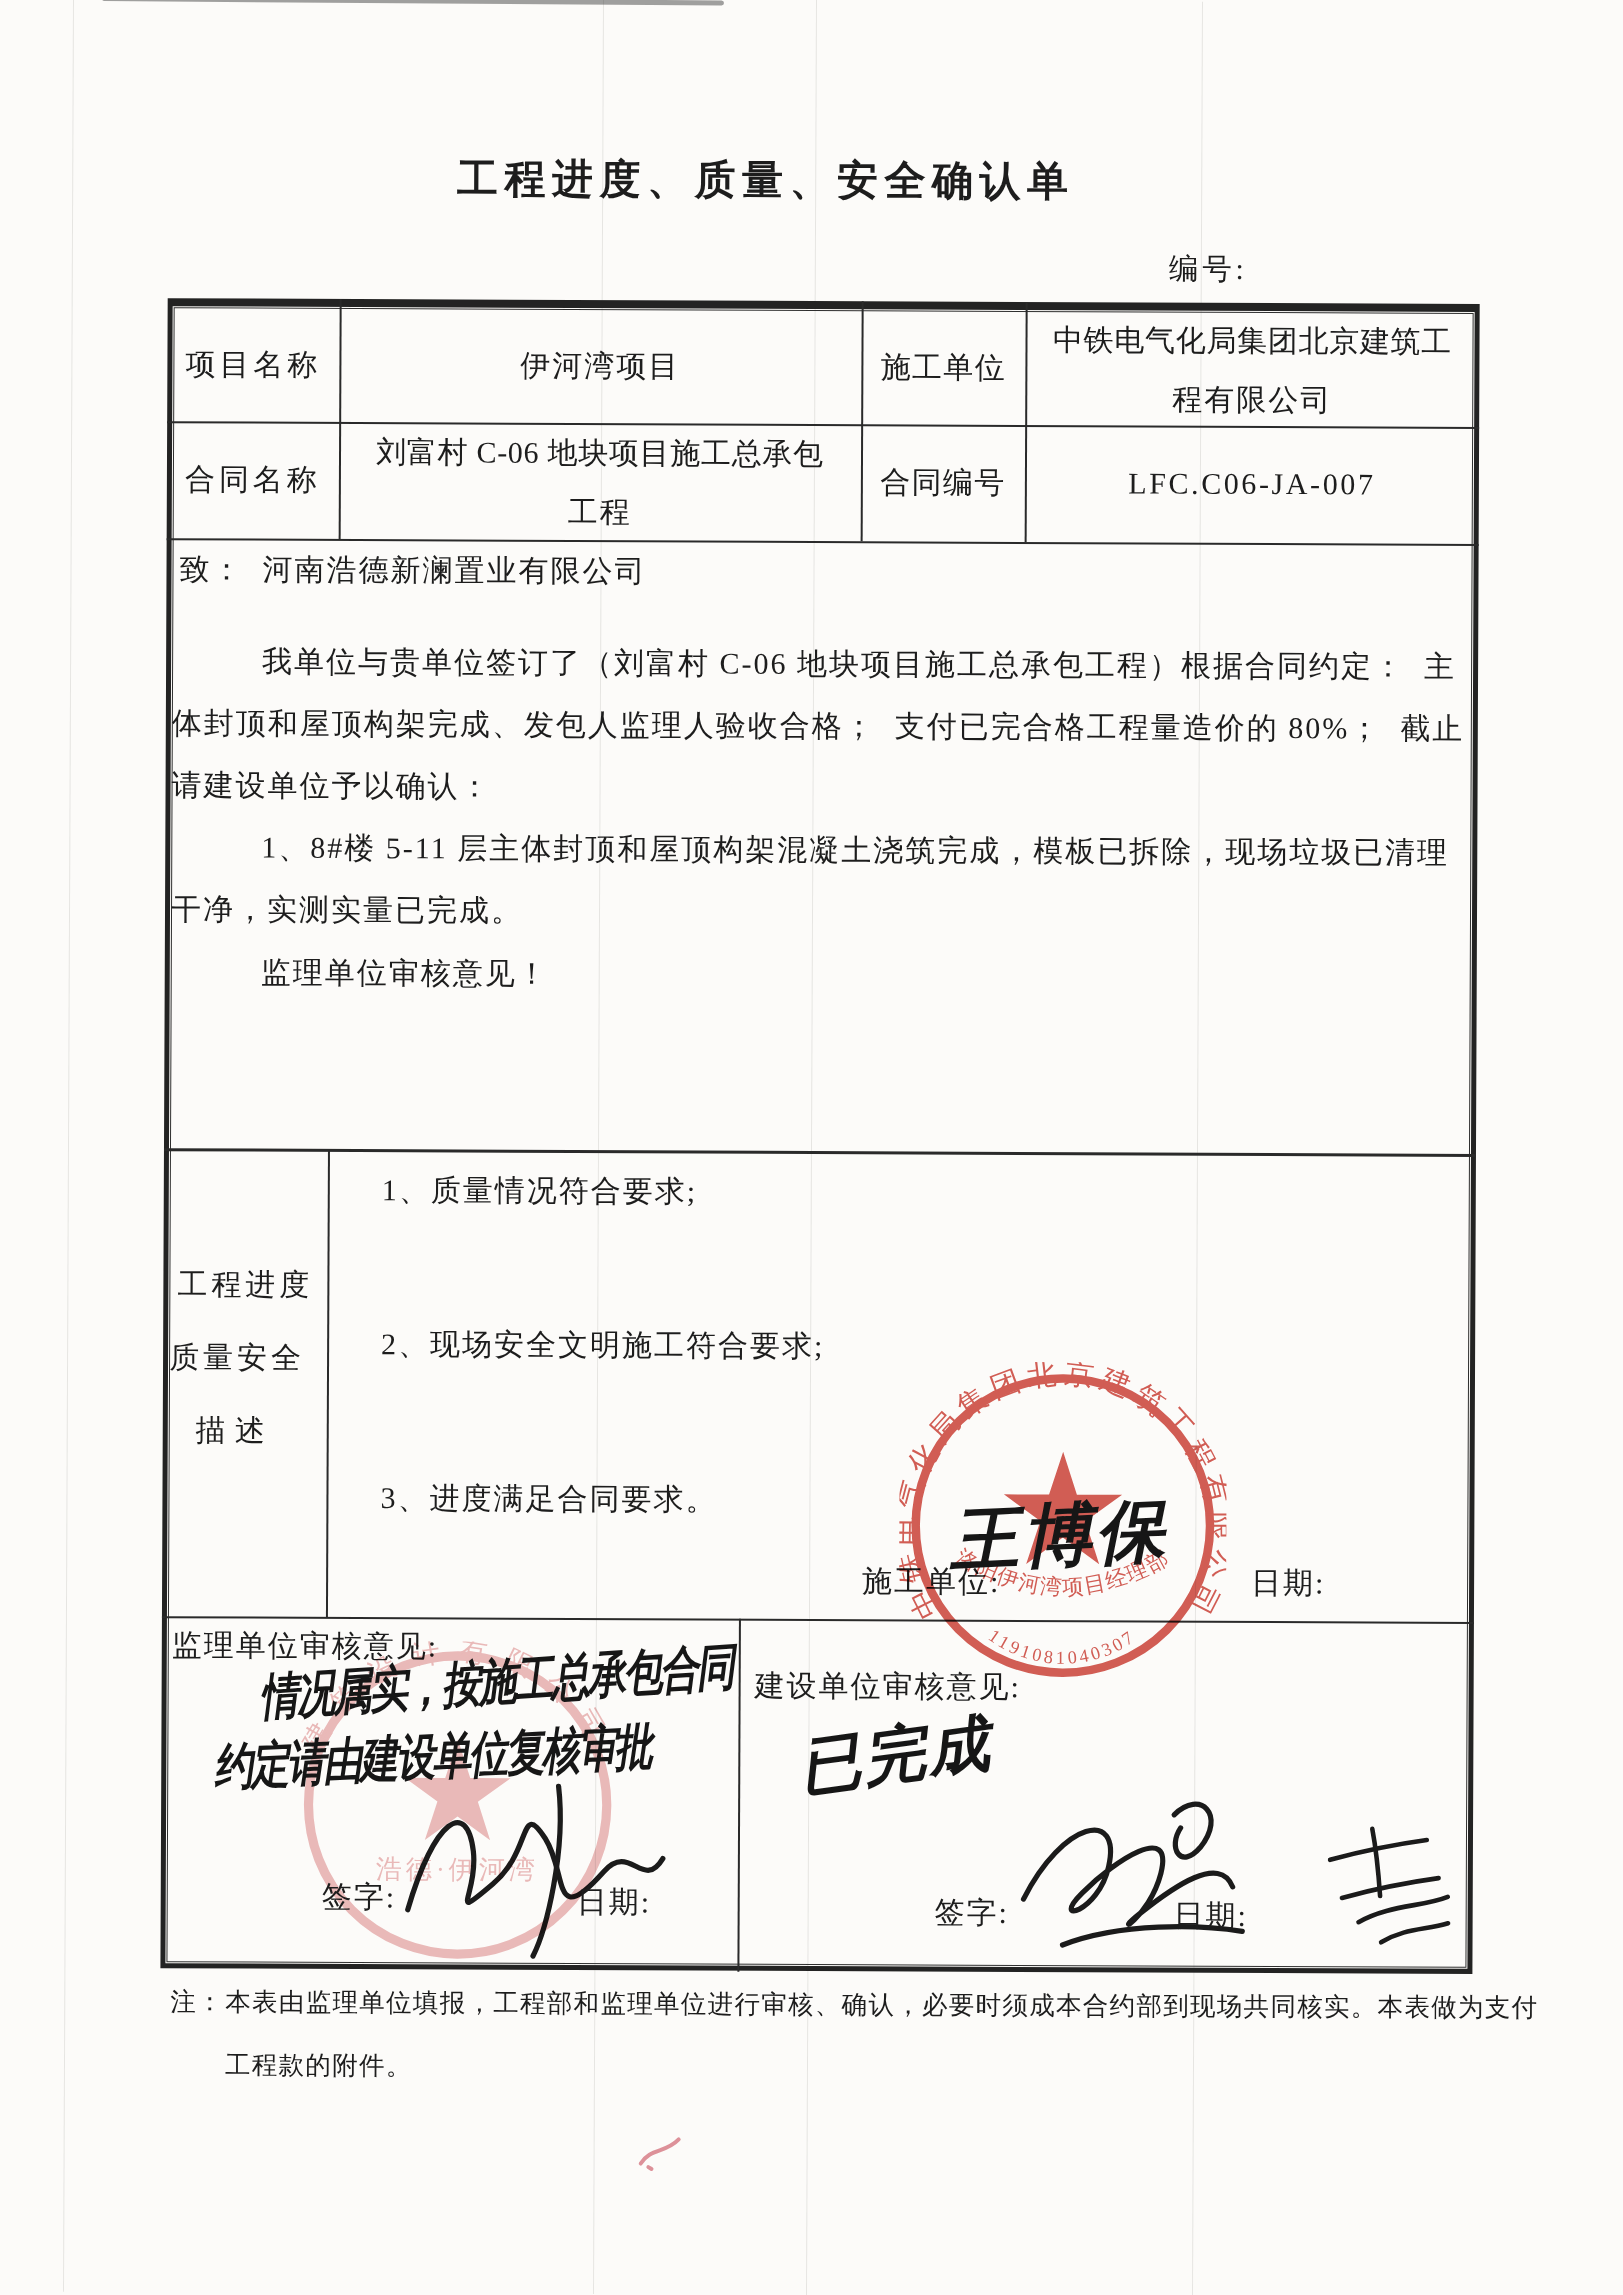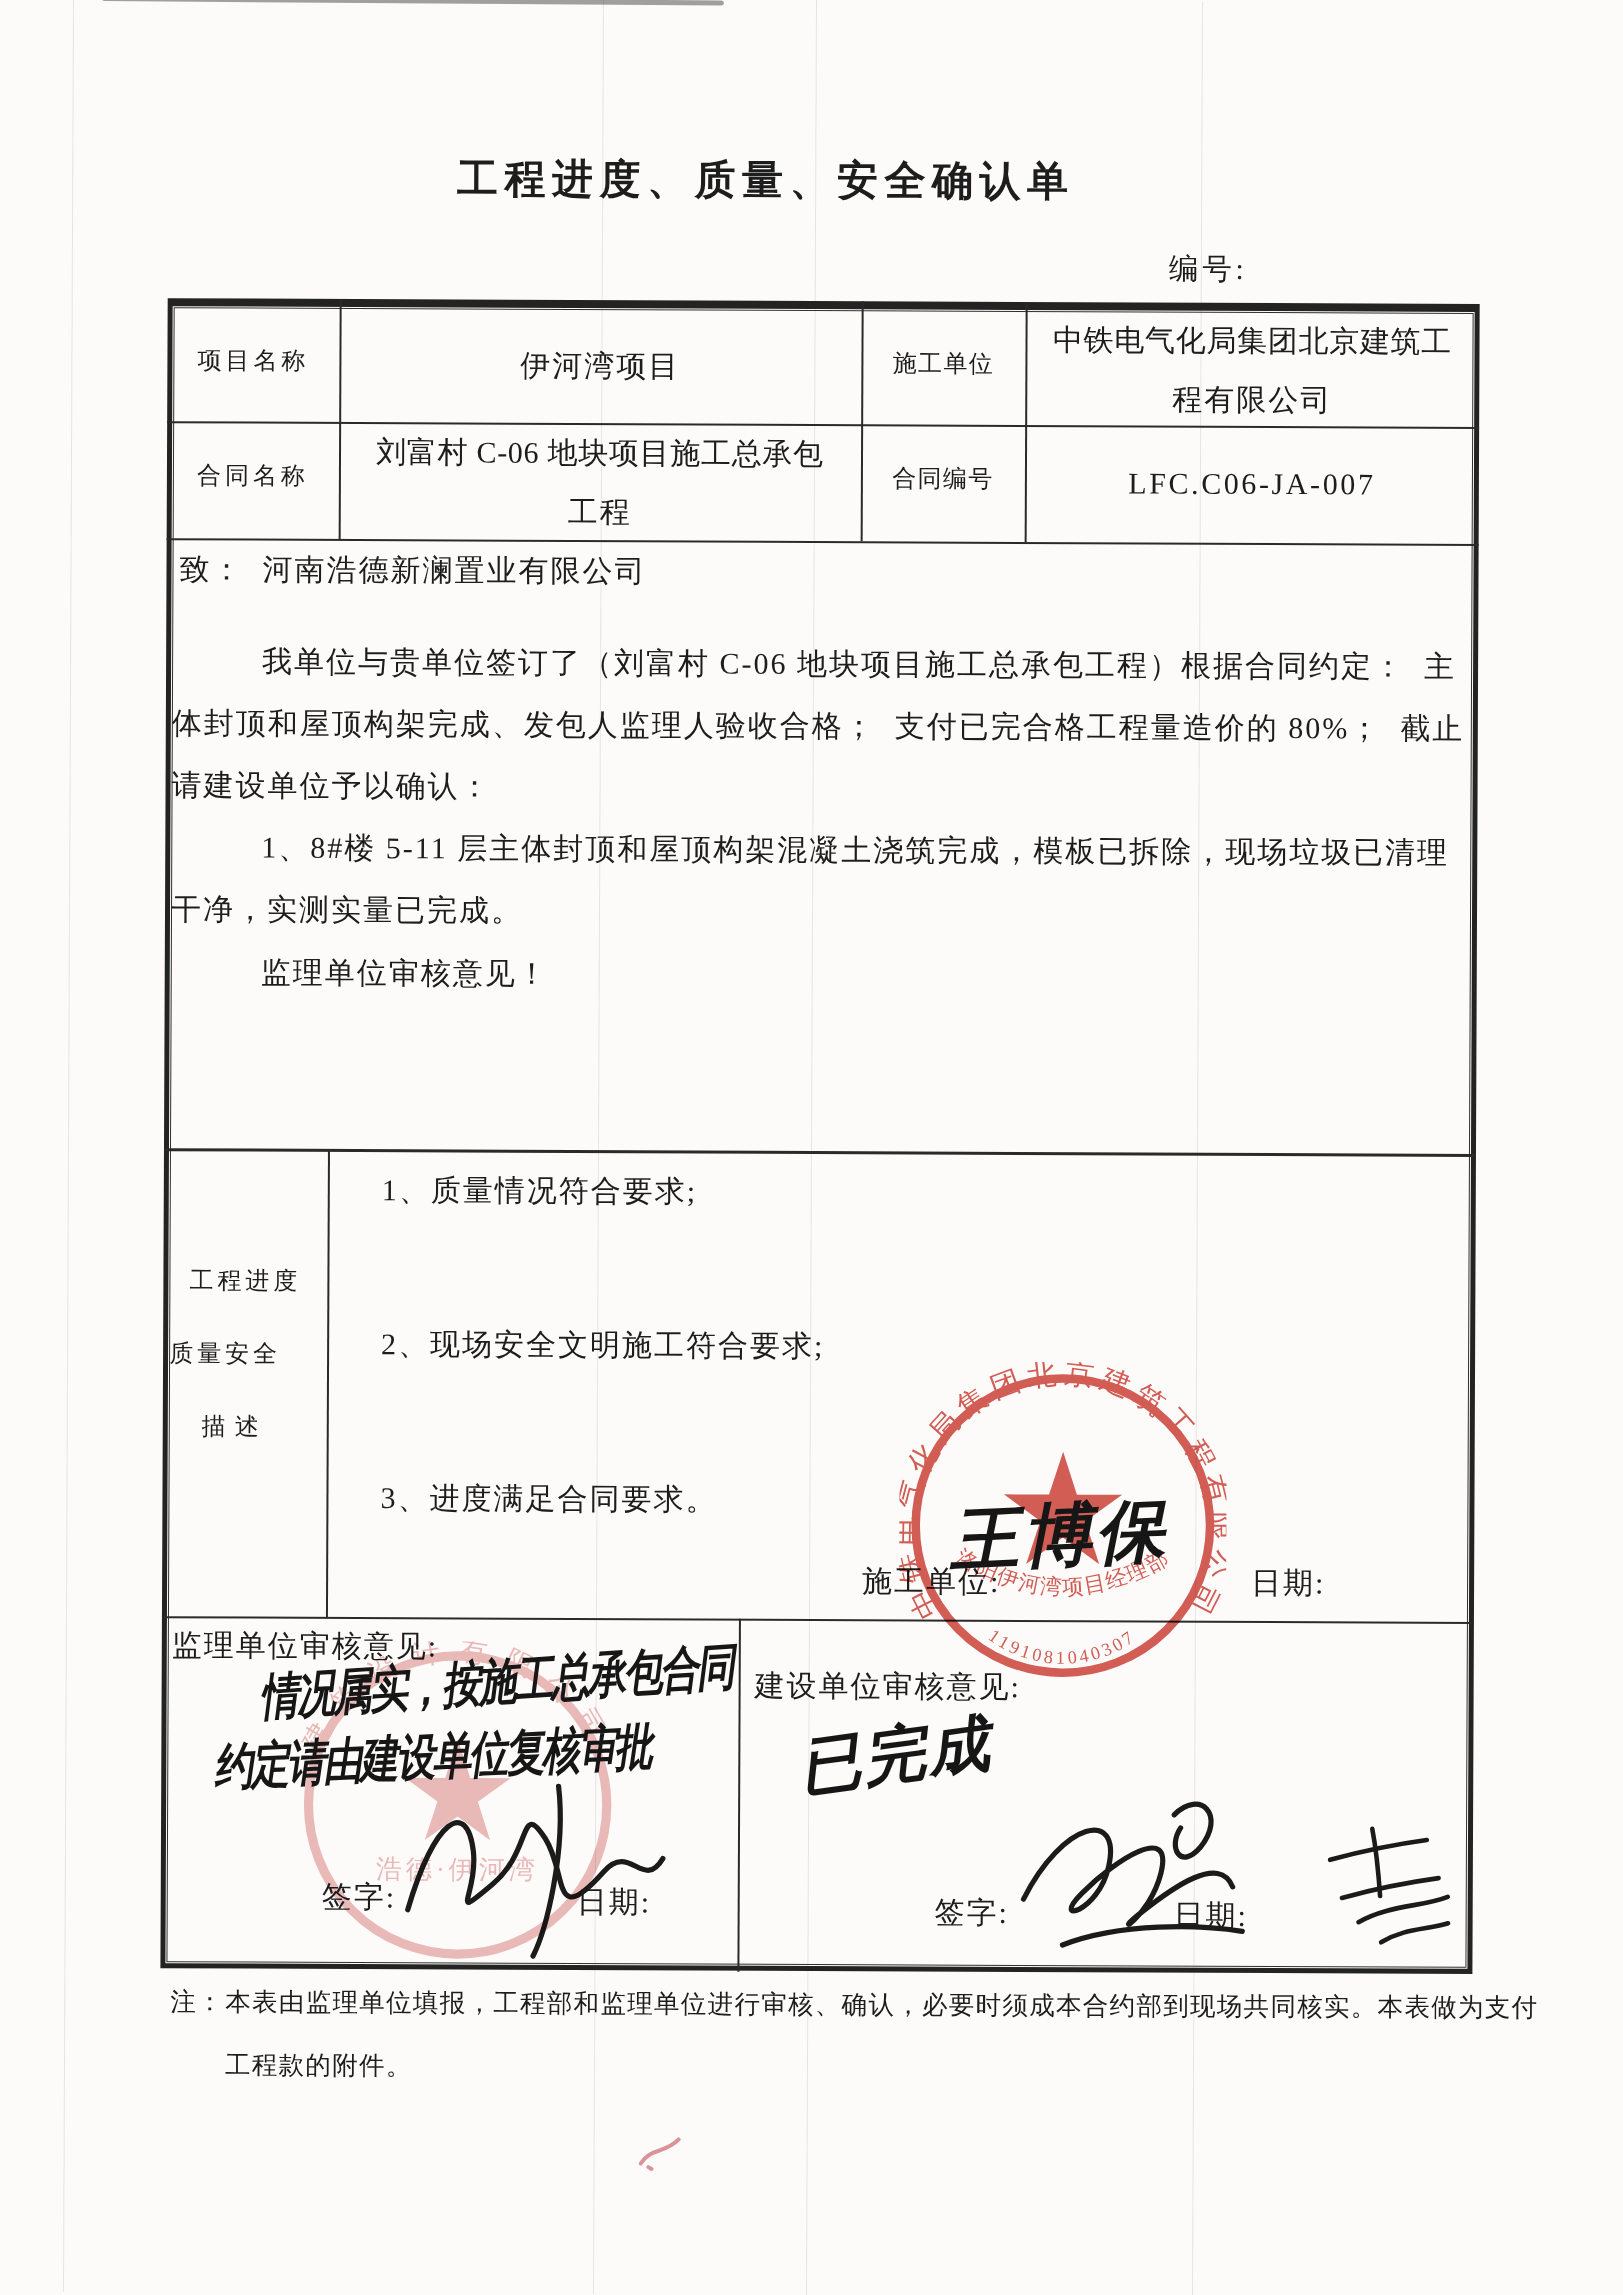--- a/index.html
+++ b/index.html
@@ -1,21 +1,21 @@
 <!DOCTYPE html>
 <html style="font-size:10.5px"><head>
 <meta charset="utf-8">
 <style>
   html,body{margin:0;padding:0;background:#e9e9e6;}
   #page{position:relative;width:1623px;height:2295px;background:#fcfbf9;overflow:hidden;
         font-family:"Liberation Serif","DejaVu Serif",serif;color:#1d1d1d;}
   #tilt{position:absolute;left:0;top:0;width:100%;height:100%;transform:rotate(0.25deg);transform-origin:50% 40%;}
   .t{position:absolute;white-space:pre;line-height:1.15;}
   .ctr{text-align:center;}
-  .lbl{font-size:24px;letter-spacing:3.9px;}
+  .lbl{font-size:30px;letter-spacing:3.9px;}
   .val{font-size:30px;letter-spacing:2px;}
   .body{font-size:30px;letter-spacing:2px;}
   .small{font-size:25.5px;letter-spacing:1.3px;}
   .hand{font-style:italic;font-weight:bold;color:#161616;}
   .hline{position:absolute;background:#2a2a2a;height:2px;}
   .vline{position:absolute;background:#2a2a2a;width:2px;}
   .fold{position:absolute;top:0;width:1.3px;height:2295px;background:rgba(190,190,184,.35);}
   #frame{position:absolute;left:165px;top:301px;width:1312px;height:1670px;box-sizing:border-box;
          border:5.9px solid #232323;border-top-width:8.5px;}
   #frame .inner{position:absolute;left:1.3px;top:1.3px;right:1.3px;bottom:1.3px;border:1.3px solid #2e2e2e;}
@@ -65,21 +65,21 @@
 
   <div class="t body" style="left:178px;top:555px">致：  河南浩德新澜置业有限公司</div>
   <div class="t body" style="left:261px;top:647px">我单位与贵单位签订了（刘富村 C-06 地块项目施工总承包工程）根据合同约定：  主</div>
   <div class="t body" style="left:171px;top:709px">体封顶和屋顶构架完成、发包人监理人验收合格；  支付已完合格工程量造价的 80%；  截止</div>
   <div class="t body" style="left:171px;top:771px">请建设单位予以确认：</div>
   <div class="t body" style="left:261px;top:833px">1、8#楼 5-11 层主体封顶和屋顶构架混凝土浇筑完成，模板已拆除，现场垃圾已清理</div>
   <div class="t body" style="left:171px;top:895px">干净，实测实量已完成。</div>
   <div class="t body" style="left:261px;top:958px">监理单位审核意见！</div>
 
   <div class="t ctr lbl" style="left:165px;top:1270px;width:164px">工程进度</div>
-  <div class="t ctr lbl" style="left:153px;top:1343px;width:148px">质量安全</div>
+  <div class="t ctr lbl" style="left:165px;top:1343px;width:148px">质量安全</div>
   <div class="t ctr lbl" style="left:165px;top:1416px;width:144px;letter-spacing:9.2px">描述</div>
   <div class="t body" style="left:383px;top:1175px">1、质量情况符合要求;</div>
   <div class="t body" style="left:383px;top:1329px">2、现场安全文明施工符合要求;</div>
   <div class="t body" style="left:383px;top:1483px">3、进度满足合同要求。</div>
   <div class="t body" style="left:865px;top:1564px">施工单位:</div>
   <div class="t body" style="left:1254px;top:1564px">日期:</div>
 
   <svg class="stamp" style="left:902px;top:1361px;opacity:.82" width="327" height="327" viewBox="-250 -250 500 500">
     <defs>
       <path id="arcA" d="M -190,128 A 225,225 0 1 1 190,128"></path>

